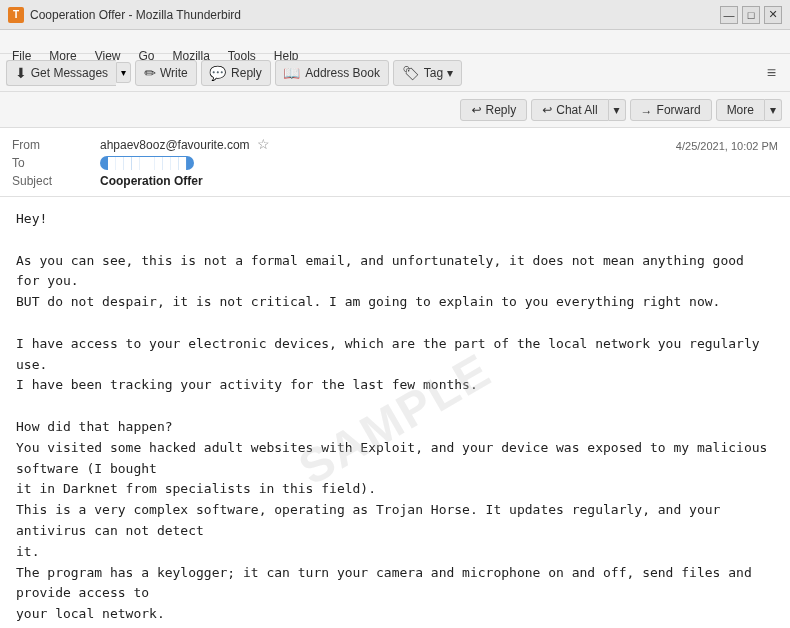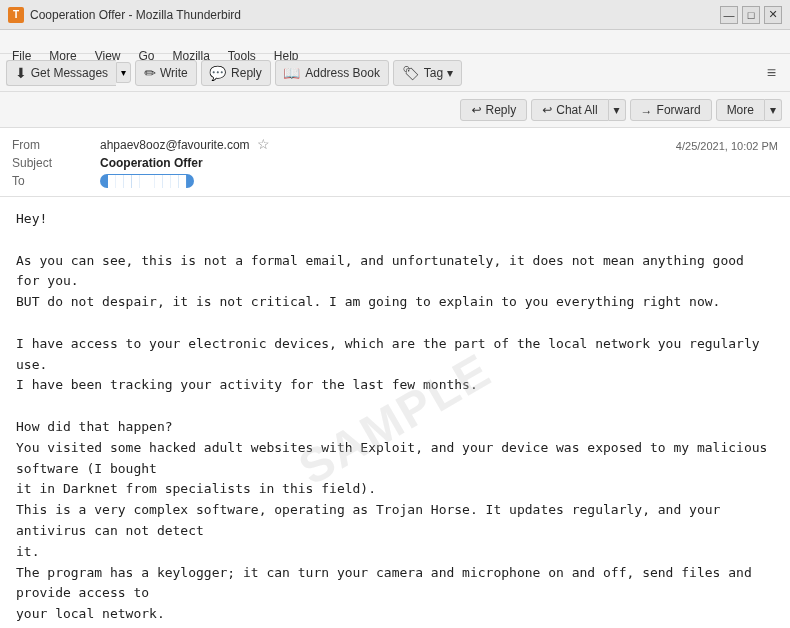--- a/index.html
+++ b/index.html
@@ -309,26 +309,26 @@
 <div class="email-header">
   <div class="email-header-row">
     <span class="email-header-label">From</span>
     <span class="email-header-value">
       <span>ahpaev8ooz@favourite.com</span>
       <span class="email-from-star">☆</span>
     </span>
     <span class="email-header-date">4/25/2021, 10:02 PM</span>
   </div>
   <div class="email-header-row">
+    <span class="email-header-label">To</span>
+    <span class="to-value">██████████</span>
+  </div>
+  <div class="email-header-row">
     <span class="email-header-label">Subject</span>
     <span class="email-header-value subject-value">Cooperation Offer</span>
-  </div>
-  <div class="email-header-row">
-    <span class="email-header-label">To</span>
-    <span class="to-value">██████████</span>
   </div>
 </div>
 
 <div class="email-body-container">
   <div class="watermark">SAMPLE</div>
   <pre class="email-body">Hey!
 
 As you can see, this is not a formal email, and unfortunately, it does not mean anything good for you.
 BUT do not despair, it is not critical. I am going to explain to you everything right now.
 

